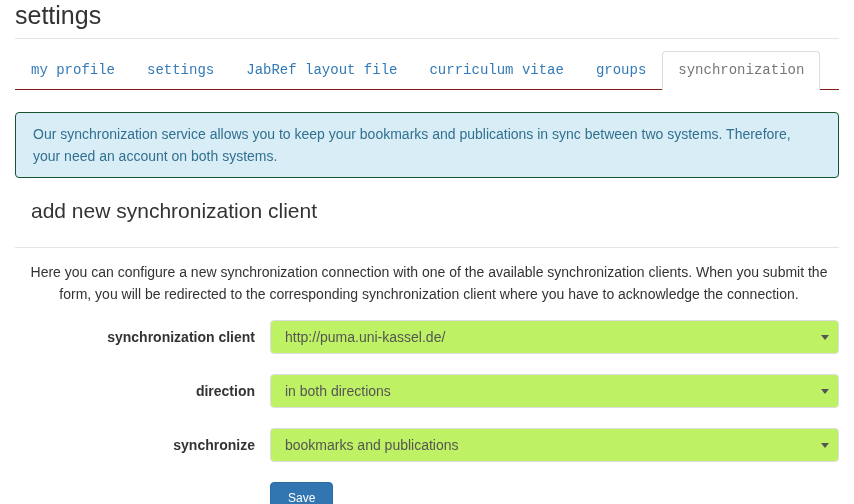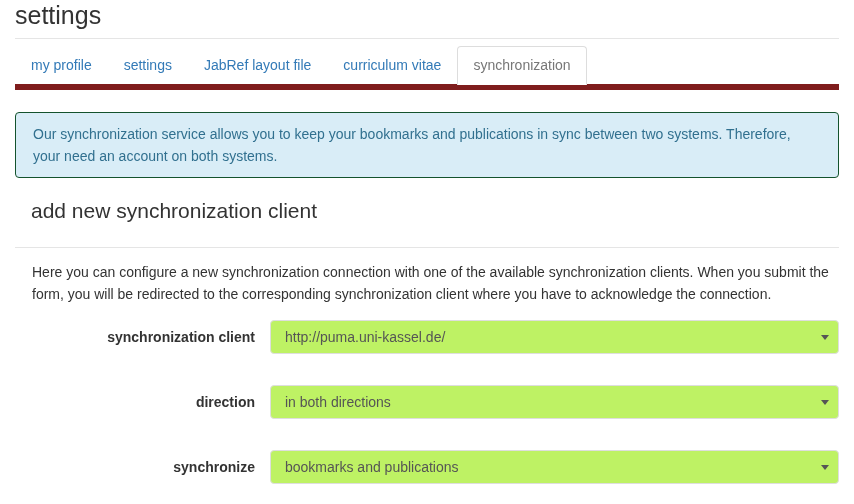--- a/index.html
+++ b/index.html
@@ -37,25 +37,26 @@
     font-weight: normal;
     line-height: 1.1;
     color: #333333;
   }
 
   
   .nav-tabs {
     list-style: none;
     margin: 14px 0 0 0;
     padding: 0;
-    border-bottom: 6px solid #7f1d1d;
+    border-bottom: 1px solid #7f1d1d;
     height: 37px;
     box-sizing: border-box;
     display: flex;
     align-items: flex-end;
+    font-family: Liberation Mono, monospace;
   }
   .nav-tabs li {
     margin-bottom: -1px;
   }
   .nav-tabs li a {
     display: block;
     padding: 8px 15px 9px 15px;
     line-height: 1.428571429;
     color: #337ab7;
     text-decoration: none;
@@ -91,34 +92,35 @@
     border-bottom: 1px solid #e5e5e5;
   }
   .section-title {
     margin: 16px;
     font-size: 21px;
     font-weight: normal;
     line-height: 1.1;
     color: #333333;
   }
   .section-desc {
-    margin: 14px 0 0 17px;
+    margin: 14px 0 0 4px;
     font-size: 14px;
     line-height: 1.55;
     color: #333333;
+    text-align: center;
   }
 
   
   .form-horizontal {
     margin-top: 14px;
   }
   .form-group {
     display: flex;
     align-items: center;
-    margin-bottom: 31px;
+    margin-bottom: 20px;
   }
   .control-label {
     width: 255px;
     box-sizing: border-box;
     padding-right: 15px;
     text-align: right;
     font-weight: bold;
     font-size: 14px;
     color: #333333;
   }
@@ -191,20 +193,23 @@
     </li>
     <li>
       <a>settings</a>
     </li>
     <li>
       <a>JabRef layout file</a>
     </li>
     <li>
       <a>curriculum vitae</a>
     </li>
+    <li>
+      <a>groups</a>
+    </li>
     <li class="active">
       <a>synchronization</a>
     </li>
   </ul>
 
   <div class="alert-info">Our synchronization service allows you to keep your bookmarks and publications in sync between two systems. Therefore, your need an account on both systems.</div>
 
   <div class="section-header">
     <h2 class="section-title">add new synchronization client</h2>
   </div>

